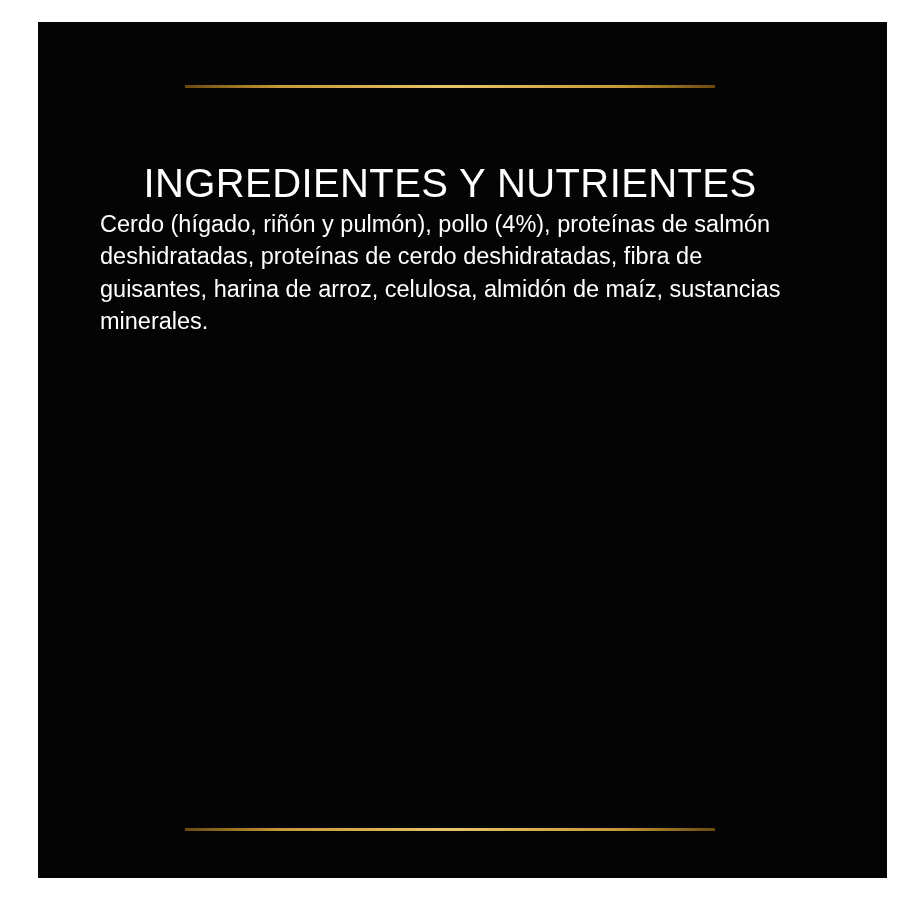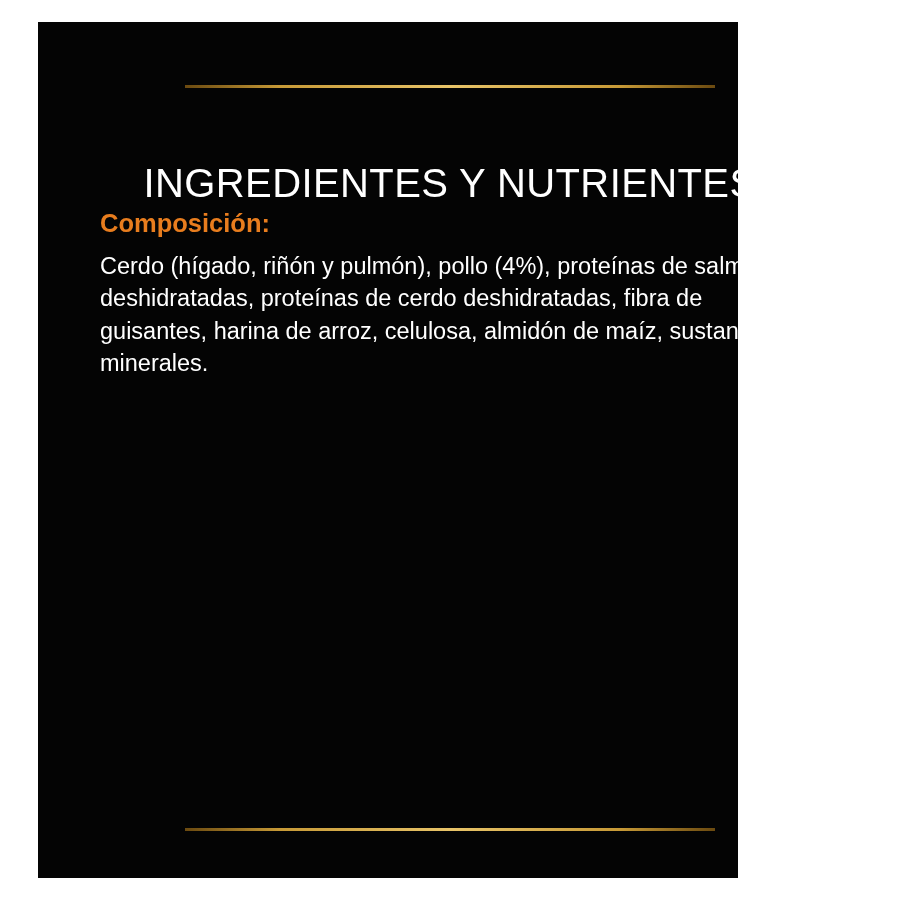--- a/index.html
+++ b/index.html
@@ -17,21 +17,21 @@
     position: relative;
     width: 900px;
     height: 900px;
     background: #ffffff;
     box-sizing: border-box;
   }
   .panel {
     position: absolute;
     left: 38px;
     top: 22px;
-    width: 700px;
+    width: 849px;
     height: 856px;
     background: #040404;
     box-sizing: border-box;
   }
   .inner {
     position: absolute;
     left: 0;
     top: 0;
     width: 824px;
     height: 856px;
@@ -100,21 +100,20 @@
   <div class="panel">
     <div class="inner">
 
       <div class="rule rule-top"></div>
 
       <h1 class="title">INGREDIENTES Y NUTRIENTES</h1>
 
       <div class="content">
 
         <div class="section s-comp">
-          <h2 class="section-heading">Composición:</h2>
           <p class="section-body">Cerdo (hígado, riñón y pulmón), pollo (4%), proteínas de salmón deshidratadas, proteínas de cerdo deshidratadas, fibra de guisantes, harina de arroz, celulosa, almidón de maíz, sustancias minerales.</p>
         </div>
 
         <div class="section s-anal">
         </div>
 
         <div class="section s-adit">
         </div>
 
       </div>

